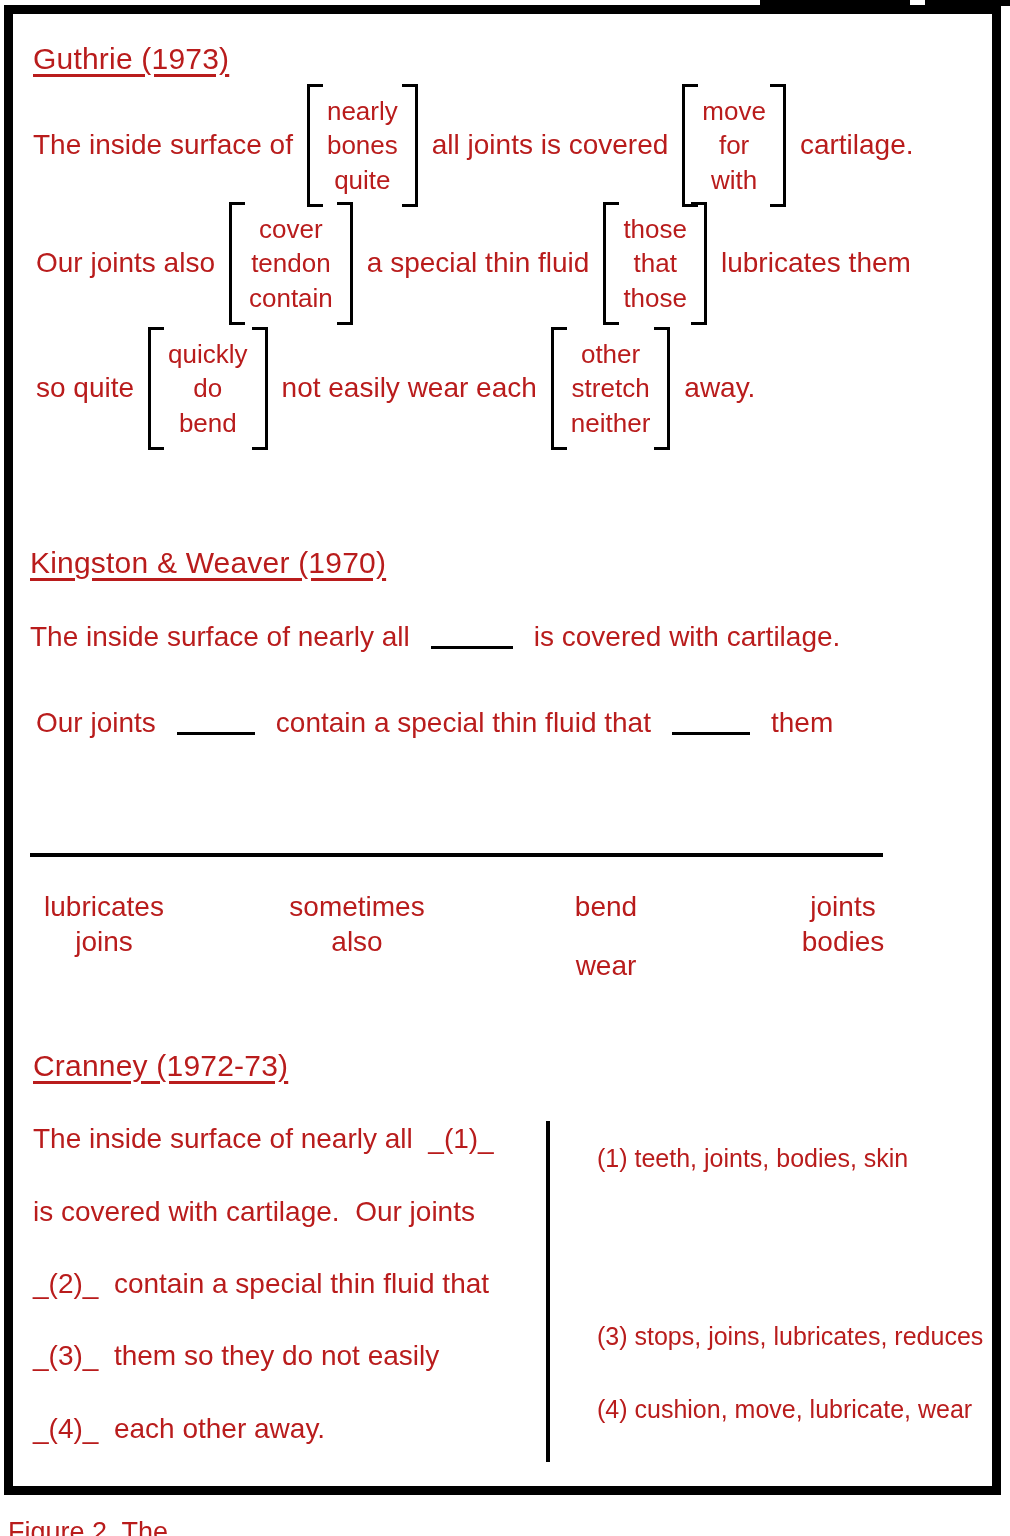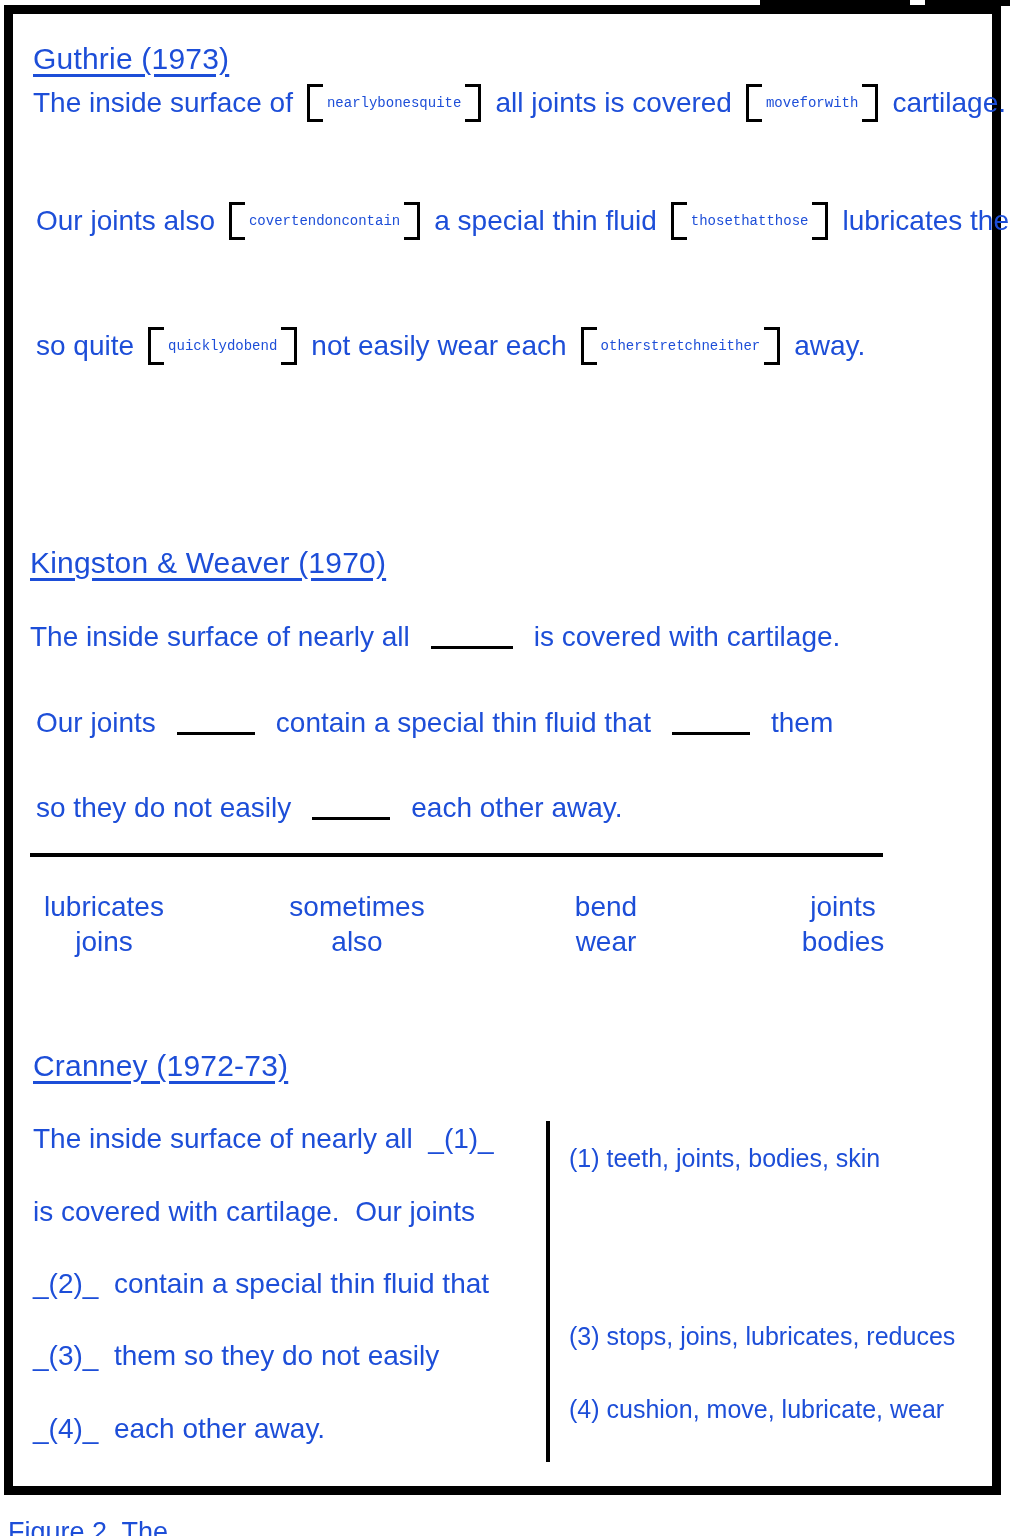--- a/index.html
+++ b/index.html
@@ -3,21 +3,21 @@
 <meta charset="utf-8">
 <style>
   * { margin:0; padding:0; box-sizing:border-box; }
   html,body { background:#ffffff; }
   .page {
     position:relative;
     width:1010px; height:1536px;
     background:#ffffff;
     overflow:hidden;
     font-family:"Liberation Sans","DejaVu Sans",sans-serif;
-    color:#1d4ed8;
+    color:#b91c1c;
   }
   .frame {
     position:absolute; left:4px; top:5px;
     width:997px; height:1490px;
     border:9px solid #000;
   }
   .scan-mark { position:absolute; background:#000; }
 
   .heading {
     position:absolute;
@@ -33,28 +33,27 @@
     position:absolute;
     display:flex; align-items:center;
     white-space:nowrap;
   }
   .t { font-size:28px; margin:0 5px; }
   .t:first-child { margin-left:0; }
 
   
   .choice {
     position:relative;
-    display:inline-flex; flex-direction:row;
+    display:inline-flex; flex-direction:column;
     align-items:center; justify-content:center;
     text-align:center;
-    font-size:14px; line-height:1.32;
+    font-size:26px; line-height:1.32;
     padding:10px 20px;
     margin:0 9px;
     min-width:68px;
-    font-family:Liberation Mono, monospace;
   }
   .choice::before, .choice::after {
     content:""; position:absolute; top:0; bottom:0; width:13px;
     border:3px solid #000;
   }
   .choice::before { left:0; border-right:none; }
   .choice::after  { right:0; border-left:none; }
 
   .blank {
     display:inline-block;
@@ -71,21 +70,21 @@
   }
 
   .bank-row { position:absolute; left:0; width:1010px; height:32px; }
   .bank-word {
     position:absolute; transform:translateX(-50%);
     font-size:28px; white-space:nowrap;
   }
 
   .cr-line { position:absolute; font-size:28px; white-space:pre; }
   .cr-divider { position:absolute; left:546px; top:1121px; width:4px; height:341px; background:#000; }
-  .cr-option { position:absolute; font-size:25px; white-space:pre; }
+  .cr-option { position:absolute; font-size:25px; white-space:pre;margin-left:28px; }
 
   .caption { position:absolute; left:8px; top:1517px; font-size:27px; white-space:nowrap; }
 </style>
 </head>
 <body>
 
 <div class="page">
 
   <div class="frame"></div>
   <div class="scan-mark" style="left:760px; top:0; width:150px; height:5px;"></div>
@@ -150,38 +149,33 @@
   </div>
 
   <div class="row" style="left:36px; top:707px;">
     <span class="t">Our joints</span>
     <span class="blank w2"></span>
     <span class="t">contain a special thin fluid that</span>
     <span class="blank w2"></span>
     <span class="t">them</span>
   </div>
 
-  <div class="row" style="left:36px; top:792px;">
-    <span class="t">so they do not easily</span>
-    <span class="blank w2"></span>
-    <span class="t">each other away.</span>
-  </div>
 
   <div class="separator"></div>
 
   <div class="bank-row" style="top:891px;">
     <span class="bank-word" style="left:104px;">lubricates</span>
     <span class="bank-word" style="left:357px;">sometimes</span>
     <span class="bank-word" style="left:606px;">bend</span>
     <span class="bank-word" style="left:843px;">joints</span>
   </div>
   <div class="bank-row" style="top:926px;">
     <span class="bank-word" style="left:104px;">joins</span>
     <span class="bank-word" style="left:357px;">also</span>
-    <span class="bank-word" style="left:606px;">wear</span>
+    <span class="bank-word" style="left:606px;margin-top:24px;">wear</span>
     <span class="bank-word" style="left:843px;">bodies</span>
   </div>
 
   <div class="heading" style="left:33px; top:1049px;">Cranney (1972-73)</div>
 
   <div class="cr-line" style="left:33px; top:1123px;">The inside surface of nearly all  _(1)_</div>
   <div class="cr-line" style="left:33px; top:1196px;">is covered with cartilage.  Our joints</div>
   <div class="cr-line" style="left:33px; top:1268px;">_(2)_  contain a special thin fluid that</div>
   <div class="cr-line" style="left:33px; top:1340px;">_(3)_  them so they do not easily</div>
   <div class="cr-line" style="left:33px; top:1413px;text-align:right;">_(4)_  each other away.</div>

